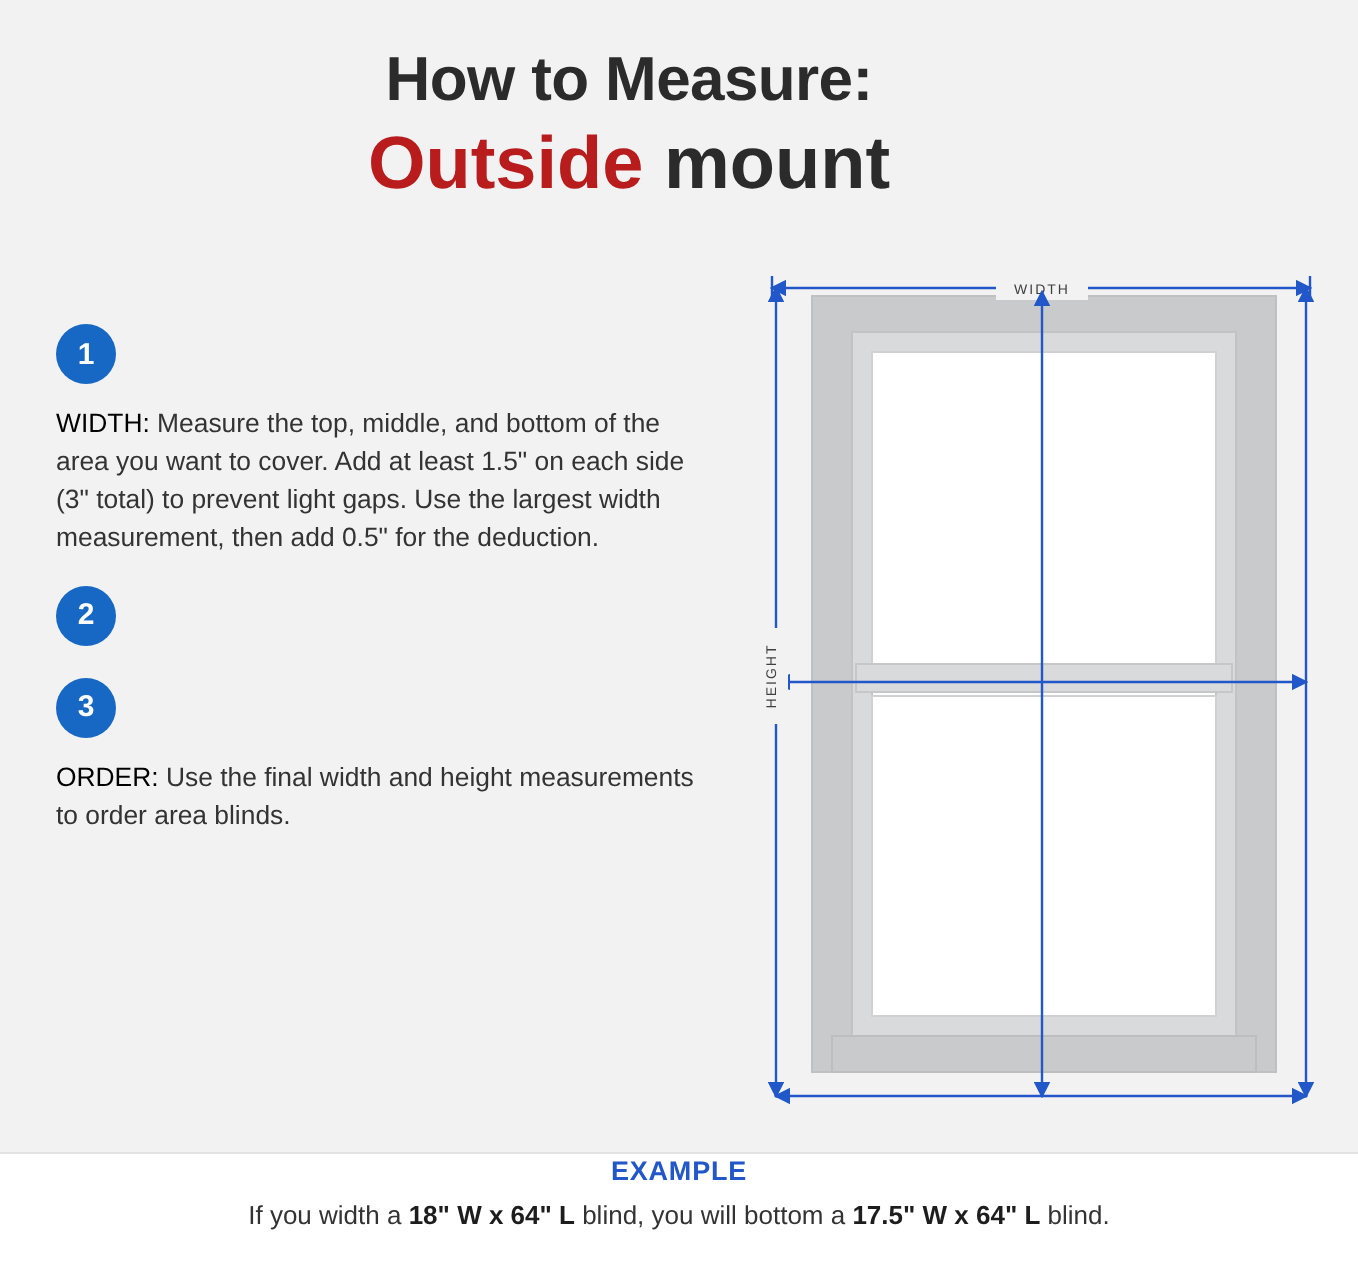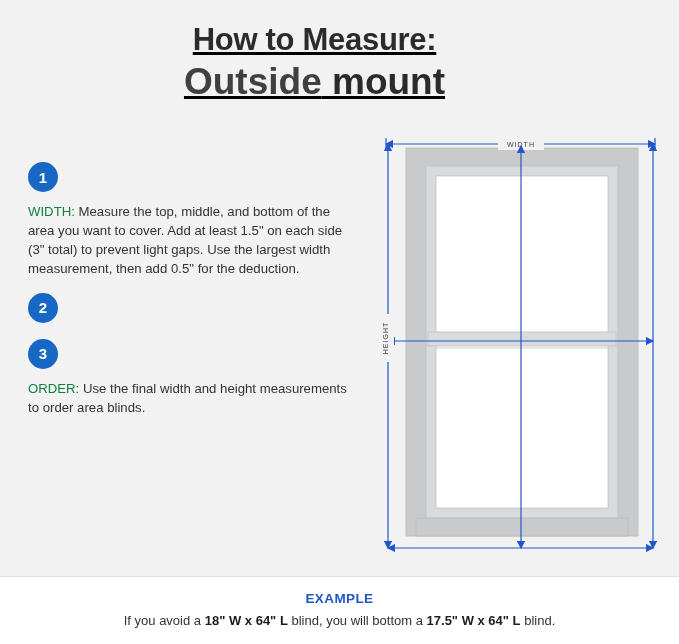--- a/index.html
+++ b/index.html
@@ -20,38 +20,37 @@
     background: #f2f2f3;
   }
 
   
   .title-block {
     position: absolute;
     top: 22px;
     left: 0;
     width: 629px;
     text-align: center;
-    text-decoration: underline;
   }
   .title-line1 {
     font-size: 31px;
     font-weight: bold;
     color: #2b2b2b;
     letter-spacing: -0.3px;
     line-height: 1.15;
   }
   .title-line2 {
     font-size: 37px;
     font-weight: bold;
     color: #2b2b2b;
     line-height: 1.2;
     margin-top: 2px;
   }
   .title-emph {
-    color: #404040;
+    color: #b91c1c;
   }
 
   
   .steps {
     position: absolute;
     left: 28px;
     top: 162px;
     width: 345px;
   }
   .step {
@@ -72,21 +71,21 @@
     margin-bottom: 10px;
   }
   .step-text {
     font-size: 13.2px;
     line-height: 1.45;
     color: #333333;
     max-width: 330px;
   }
   .step-label {
     font-weight: normal;
-    color: #15803d;
+    color: #000000;
   }
   .step1 { margin-bottom: 14px; }
   .step2 { margin-bottom: 16px; }
 
   
   .diagram {
     position: absolute;
     left: 378px;
     top: 136px;
     width: 285px;
@@ -103,21 +102,21 @@
   
   .footer {
     position: absolute;
     left: 0;
     bottom: 0;
     width: 679px;
     background: #ffffff;
     border-top: 1px solid #e2e2e4;
     height: 68px;
     text-align: center;
-    padding-top: 14px;
+    padding-top: 1px;
     box-sizing: border-box;
   }
   .footer-title {
     color: #2157c9;
     font-weight: bold;
     font-size: 13.5px;
     letter-spacing: 0.4px;
   }
   .footer-text {
     margin-top: 7px;
@@ -194,16 +193,16 @@
       <text class="dim-label" x="10" y="202" text-anchor="middle" transform="rotate(-90 10 202)">HEIGHT</text>
 
       <line x1="275" y1="8" x2="275" y2="412" stroke="#2157c9" stroke-width="1.2" marker-start="url(#arrHs)" marker-end="url(#arrH)"></line>
 
       <line x1="10" y1="412" x2="275" y2="412" stroke="#2157c9" stroke-width="1.2" marker-start="url(#arrHs)" marker-end="url(#arrH)"></line>
     </svg>
   </div>
 
   <div class="footer">
     <div class="footer-title">EXAMPLE</div>
-    <div class="footer-text"><span>If you avoid a </span><b>18" W x 64" L</b><span> blind, you will bottom a </span><b>17.5" W x 64" L</b><span> blind.</span></div>
+    <div class="footer-text"><span>If you width a </span><b>18" W x 64" L</b><span> blind, you will bottom a </span><b>17.5" W x 64" L</b><span> blind.</span></div>
   </div>
 
 </div>
 
 </body></html>

